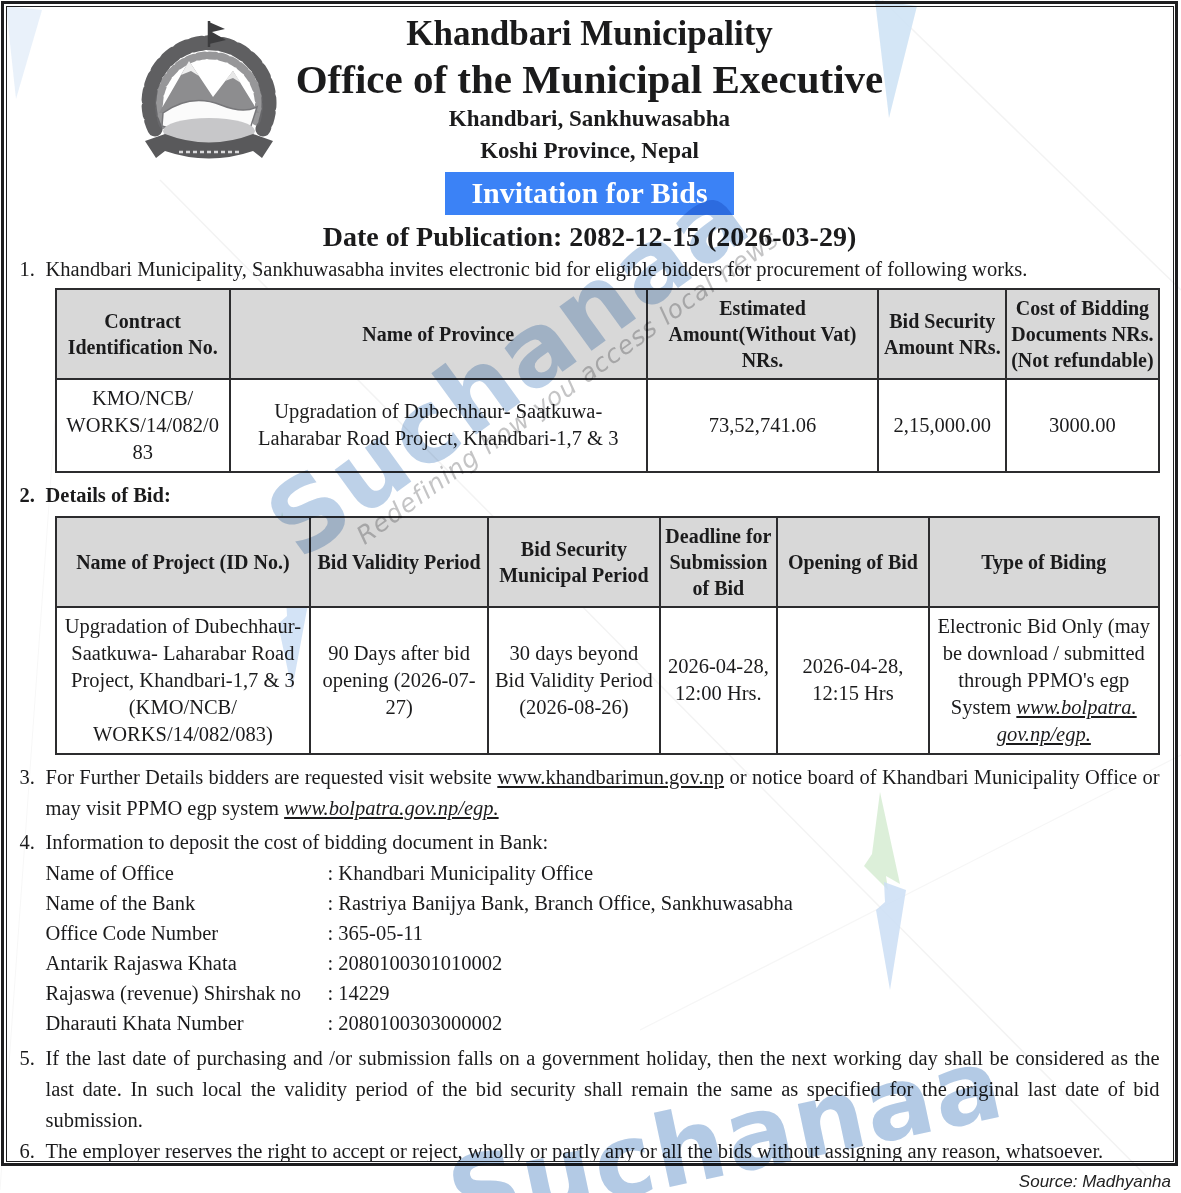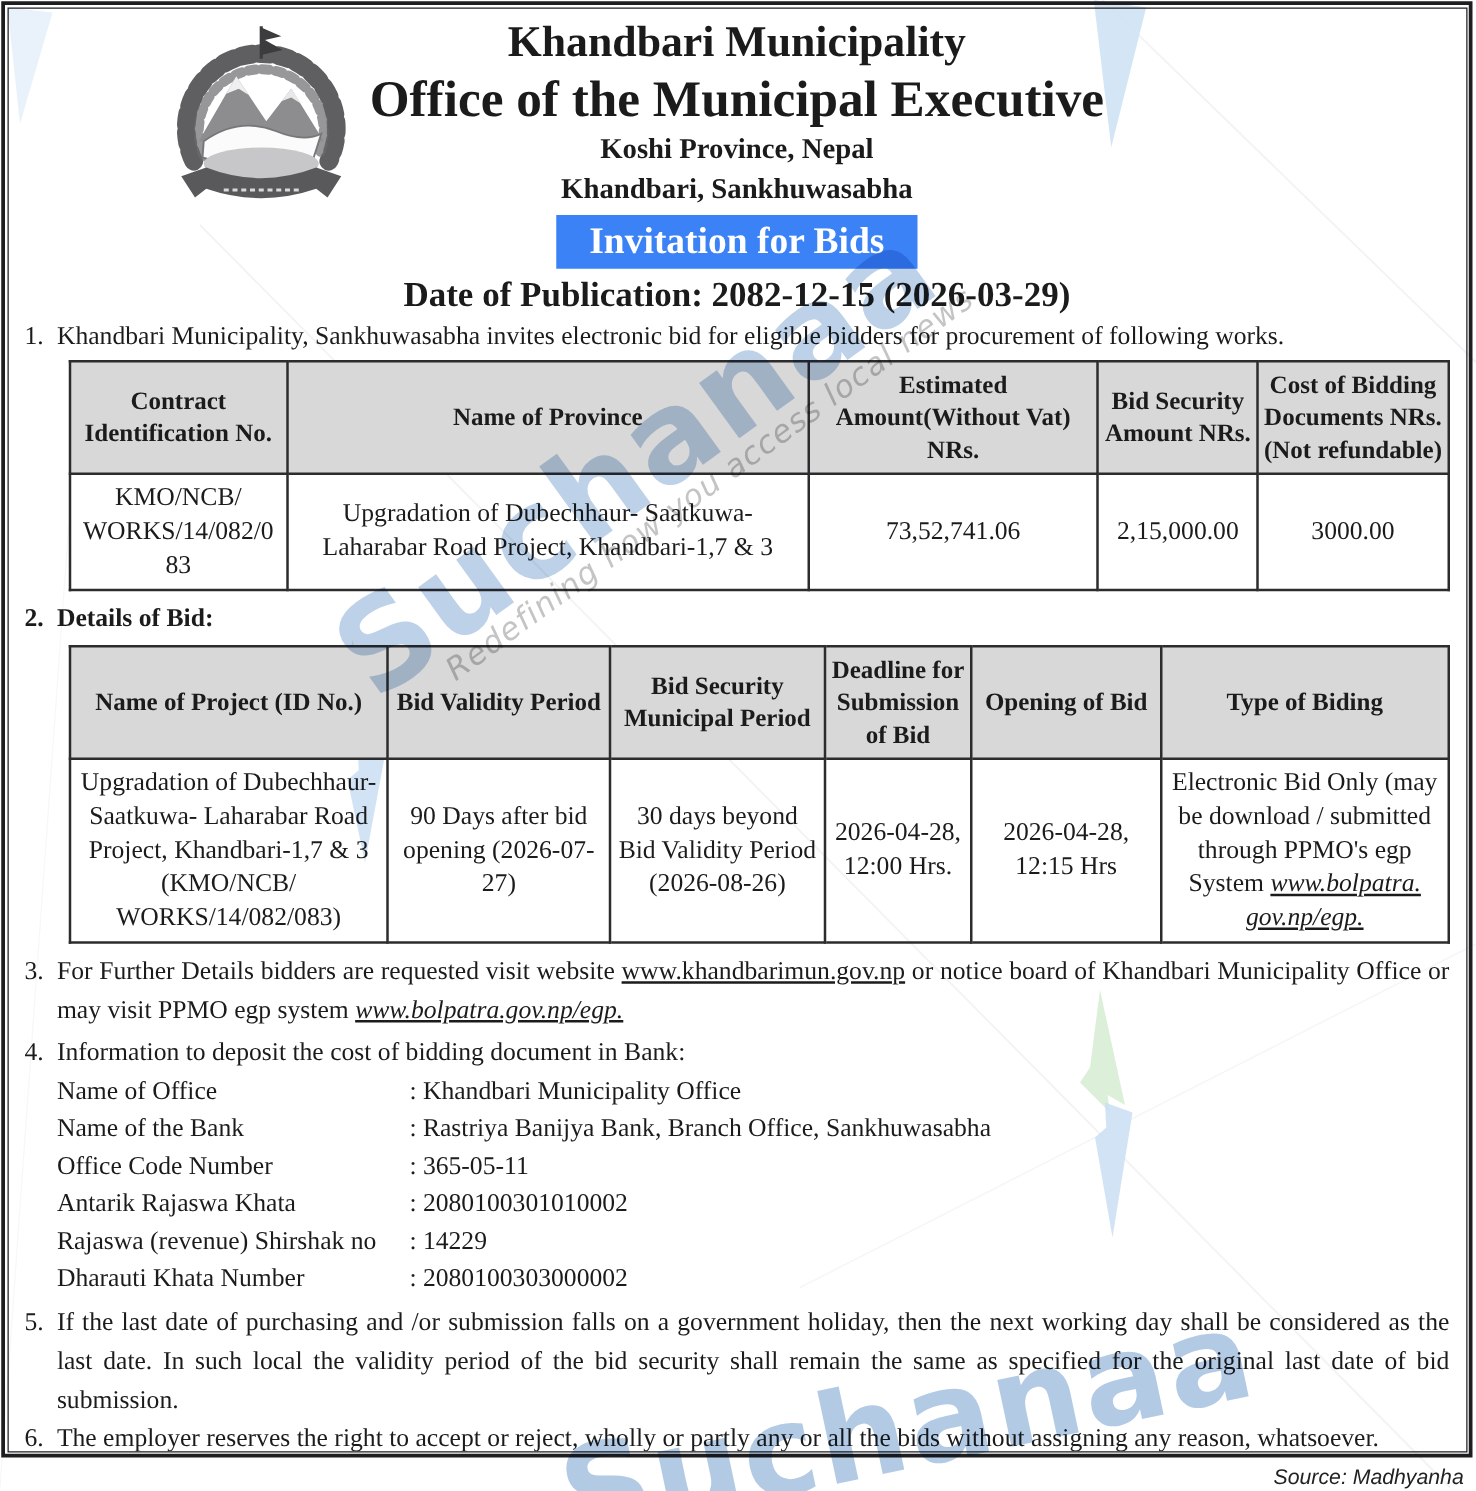--- a/index.html
+++ b/index.html
@@ -107,22 +107,22 @@
           <path d="M104,64 L112,54 L120,66 L112,61 Z" fill="#e8e8e8"></path>
           <path d="M42,96 q28,-20 58,-8 q22,9 36,2 l-7,22 q-42,13 -88,-3 z" fill="#fbfbfb" stroke="#77777a" stroke-width="1.5"></path>
           <ellipse cx="88" cy="114" rx="46" ry="13" fill="#c7c7c9"></ellipse>
           <path d="M24,124 l20,-7 q44,17 88,0 l20,7 -11,17 -9,-7 q-44,15 -88,0 l-9,7 z" fill="#59595b"></path>
           <path d="M58,135 h60" stroke="#d9d9db" stroke-width="2.5" stroke-dasharray="4 3"></path>
         </svg>
 
         <div class="titles">
           <div class="t-muni">Khandbari Municipality</div>
           <div class="t-office">Office of the Municipal Executive</div>
+          <div class="t-sub">Khandbari, Sankhuwasabha</div>
           <div class="t-sub">Koshi Province, Nepal</div>
-          <div class="t-sub">Khandbari, Sankhuwasabha</div>
           <div class="banner-wrap">
             <span class="banner">Invitation for Bids</span>
           </div>
           <div class="pub-date">Date of Publication: 2082-12-15 (2026-03-29)</div>
         </div>
 
         <div class="item nojust mt5">
           <span class="num">1.</span>
           <span class="body">Khandbari Municipality, Sankhuwasabha invites electronic bid for eligible bidders for procurement of following works.</span>
         </div>

